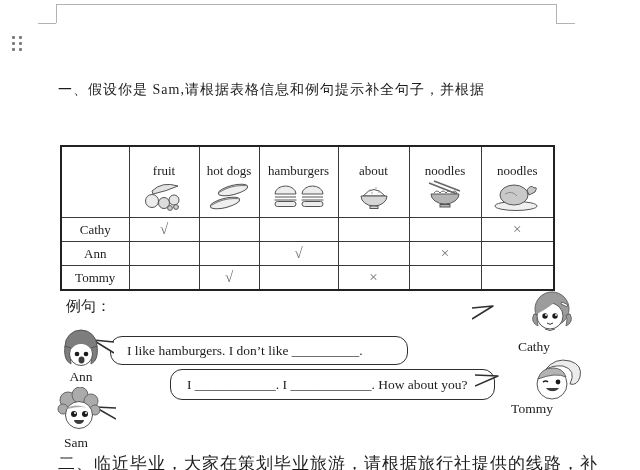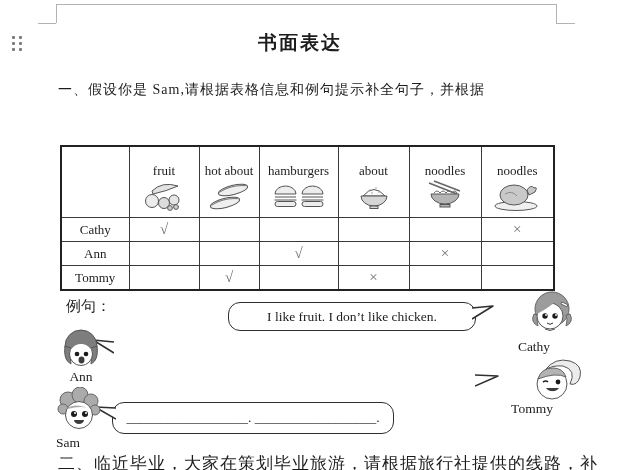--- a/index.html
+++ b/index.html
@@ -65,21 +65,20 @@
 
   <div class="drag-handle">
     <i></i>
       <i></i>
       <i></i>
       <i></i>
       <i></i>
       <i></i>
   </div>
 
-  <div class="title">书面表达</div>
 
   <div class="instr">
     <span>一、假设你是 Sam,请根据表格信息和例句提示补全句子，并根据</span><br>
   </div>
 
   <table class="food">
     <colgroup>
       <col style="width:68px">
         <col style="width:70px">
         <col style="width:60px">
@@ -98,21 +97,21 @@
             <path d="M12,12 Q22,2 38,7 Q27,12 13,15 Z" fill="#e2e2e2"></path>
             <circle cx="12" cy="22" r="6.5"></circle>
             <circle cx="24" cy="24" r="5.5" fill="#dcdcdc"></circle>
             <circle cx="34" cy="21" r="5" fill="#e6e6e6"></circle>
             <circle cx="30" cy="29" r="2.4" fill="#cfcfcf"></circle>
             <circle cx="36" cy="28" r="2.4" fill="#cfcfcf"></circle>
           </g>
         </svg>
       </td>
       <td class="hdr">
-        <span class="w">hot about</span>
+        <span class="w">hot dogs</span>
         <svg width="48" height="34" viewBox="0 0 48 34">
           <g stroke="#555" stroke-width="1" fill="#efefef">
             <g transform="rotate(-14 28 11)">
               <ellipse cx="28" cy="11" rx="15" ry="4.6"></ellipse>
               <path d="M14,10 Q28,5 42,10" fill="none" stroke="#777"></path>
             </g>
             <g transform="rotate(-14 20 24)">
               <ellipse cx="20" cy="24" rx="15" ry="4.6"></ellipse>
               <path d="M6,23 Q20,18 34,23" fill="none" stroke="#777"></path>
             </g>
@@ -197,38 +196,38 @@
       <td><span class="mk"></span></td>
       <td><span class="mk">×</span></td>
       <td><span class="mk"></span></td>
       <td><span class="mk"></span></td>
     </tr>
   </tbody>
     </table>
 
   <div class="ex-label">例句：</div>
 
-  <div class="bubble center" style="left:228px;top:302px;width:246px;height:27px;">
-    <span>I like fruit. I don’t like chicken.</span>
-  </div>
   <svg class="tail" style="left:472px;top:305px;" width="24" height="18" viewBox="0 0 24 18">
     <path d="M0,3 L21,1 L0,14" fill="#fff" stroke="#2f2f2f" stroke-width="1.5" stroke-linejoin="round"></path>
   </svg>
 
+  <div class="bubble leftpad" style="left:110px;top:336px;width:280px;height:27px;">
+    <span>I like hamburgers. I don’t like __________.</span>
+  </div>
   <svg class="tail" style="left:90px;top:339px;" width="24" height="18" viewBox="0 0 24 18">
     <path d="M24,3 L3,1 L24,14" fill="#fff" stroke="#2f2f2f" stroke-width="1.5" stroke-linejoin="round"></path>
   </svg>
 
+  <div class="bubble leftpad" style="left:170px;top:369px;width:307px;height:29px;">
+    <span>I ____________. I ____________. How about you?</span>
+  </div>
   <svg class="tail" style="left:475px;top:372px;" width="26" height="18" viewBox="0 0 26 18">
     <path d="M0,3 L23,4 L0,14" fill="#fff" stroke="#2f2f2f" stroke-width="1.5" stroke-linejoin="round"></path>
   </svg>
 
-  <div class="bubble center" style="left:112px;top:402px;width:280px;height:30px;">
-    <span>__________________. __________________.</span>
-  </div>
   <svg class="tail" style="left:92px;top:405px;" width="24" height="18" viewBox="0 0 24 18">
     <path d="M24,3 L3,2 L24,14" fill="#fff" stroke="#2f2f2f" stroke-width="1.5" stroke-linejoin="round"></path>
   </svg>
 
   <svg class="char" style="left:520px;top:290px;" width="64" height="50" viewBox="0 0 64 50">
     <circle cx="32" cy="19" r="17" fill="#9c9c9c" stroke="#666"></circle>
     <path d="M14,24 q-4,8 4,12 q-2,-7 0,-11 Z" fill="#9c9c9c" stroke="#666"></path>
     <path d="M50,24 q4,8 -4,12 q2,-7 0,-11 Z" fill="#9c9c9c" stroke="#666"></path>
     <circle cx="30" cy="26" r="13" fill="#fff" stroke="#555"></circle>
     <path d="M17,22 Q20,9 36,11 Q30,17 17,24 Z" fill="#9c9c9c"></path>
@@ -275,17 +274,17 @@
       <circle cx="42" cy="23" r="5"></circle>
     </g>
     <circle cx="26" cy="28" r="13.5" fill="#fff" stroke="#555"></circle>
     <path d="M14,22 Q20,15 38,22 Q30,18 14,22 Z" fill="#ababab"></path>
     <circle cx="21" cy="27" r="3" fill="#1a1a1a"></circle>
       <circle cx="22" cy="26" r="1" fill="#fff"></circle>
     <circle cx="32" cy="27" r="3" fill="#1a1a1a"></circle>
       <circle cx="33" cy="26" r="1" fill="#fff"></circle>
     <path d="M21,33 a5,4 0 0 0 10,0 Z" fill="#3c3c3c"></path>
   </svg>
-  <div class="char-label" style="left:44px;top:435px;width:48px;">Sam</div>
+  <div class="char-label" style="left:52px;top:435px;width:48px;">Sam</div>
 
   <div class="clipped-line">二、临近毕业，大家在策划毕业旅游，请根据旅行社提供的线路，补</div>
 
 </div>
 
 </body></html>

